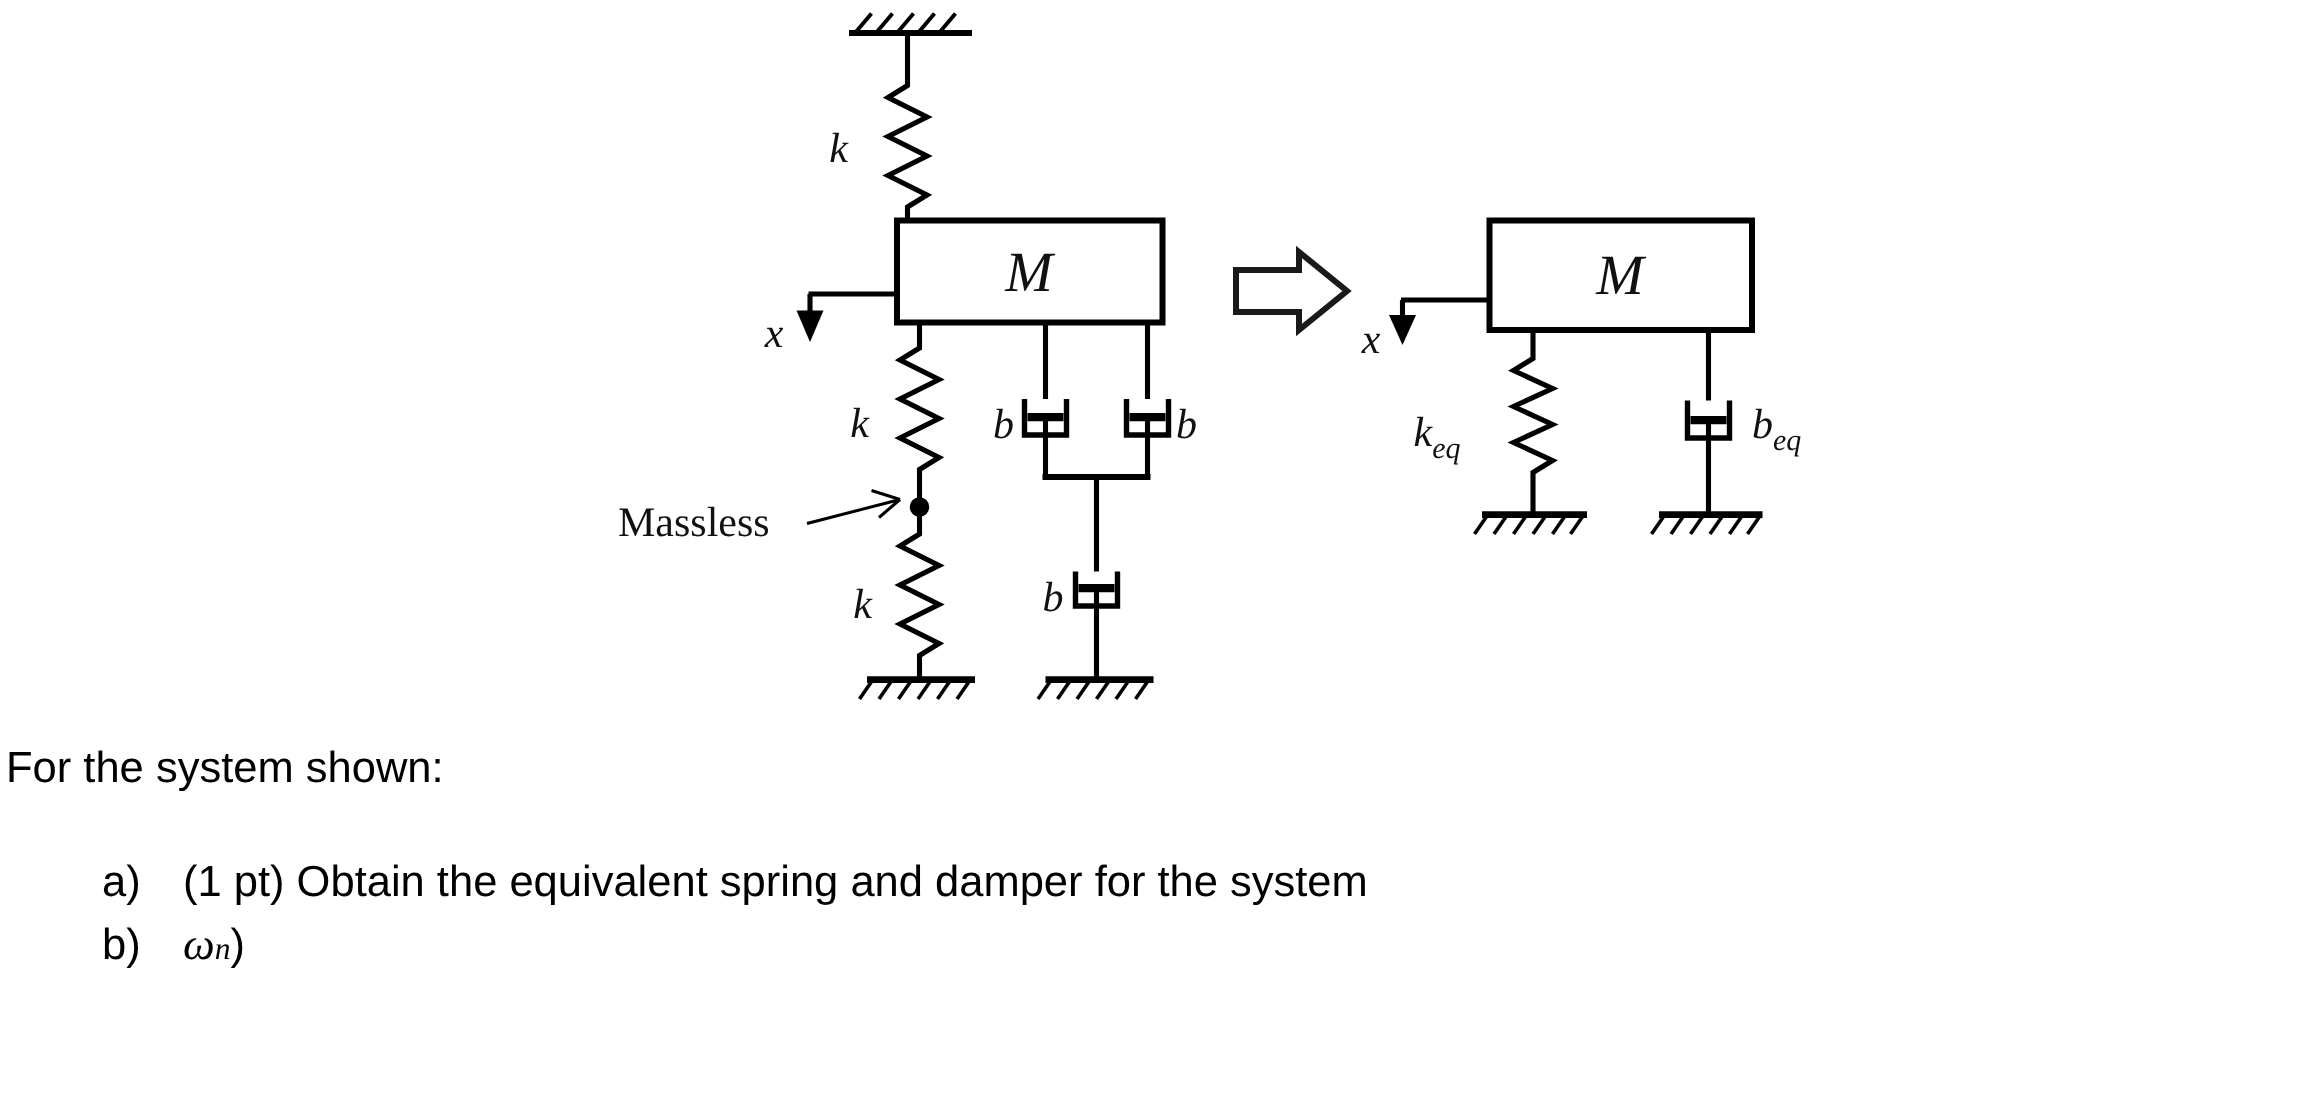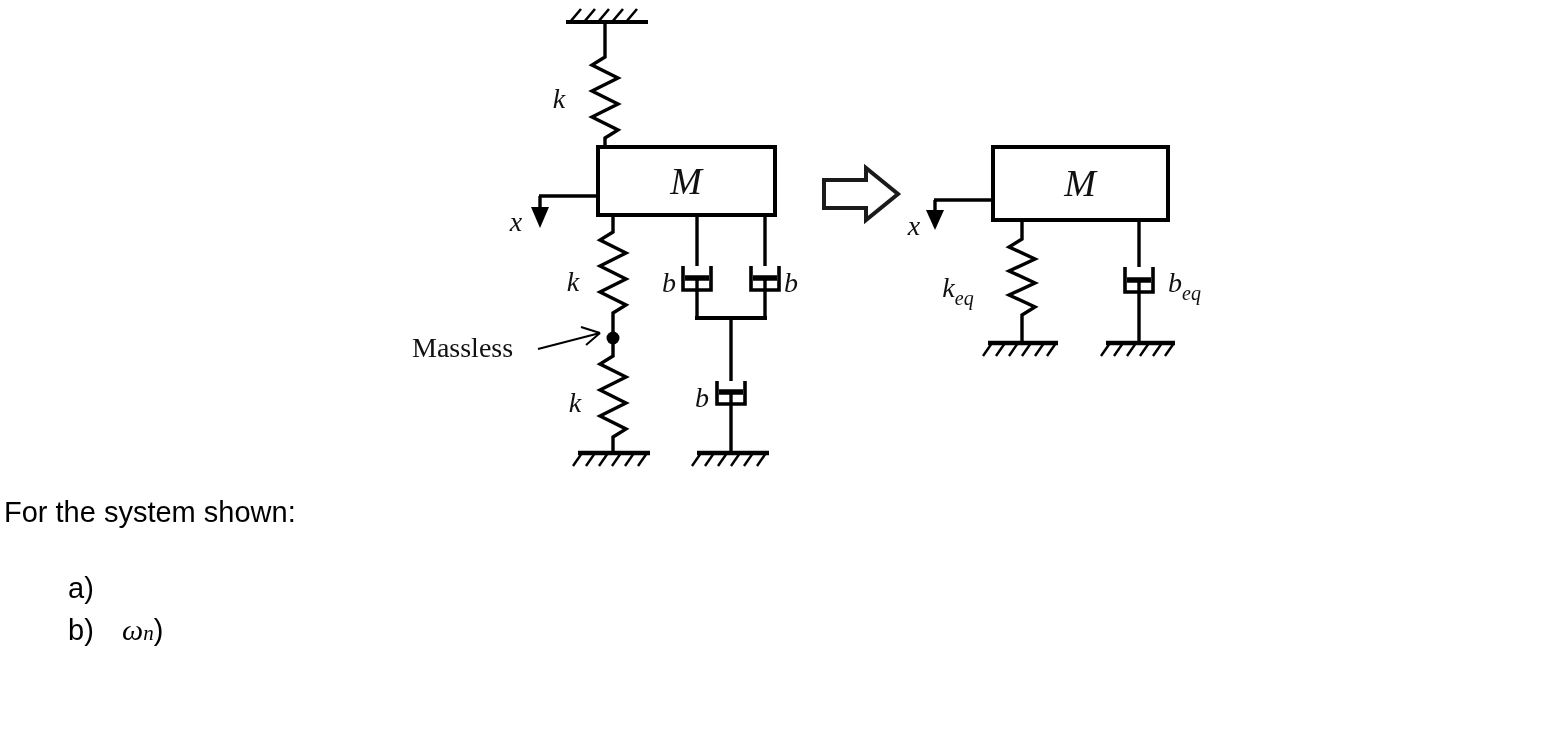--- a/index.html
+++ b/index.html
@@ -253,20 +253,21 @@
     </g>
   </svg>
 </div>
 
 <div id="text-block">
   <p class="intro-line">For the system shown:</p>
 
   <ul class="item-list">
     <li class="item-row">
       <span class="item-marker">a)</span>
+      <span class="item-text">(1 pt) Obtain the equivalent spring and damper for the system</span>
     </li>
     <li class="item-row">
       <span class="item-marker">b)</span>
         <span class="math-italic">ω</span>
         <span class="math-sub">n</span>
         <span>)</span>
     </li>
   </ul>
 </div>
 

